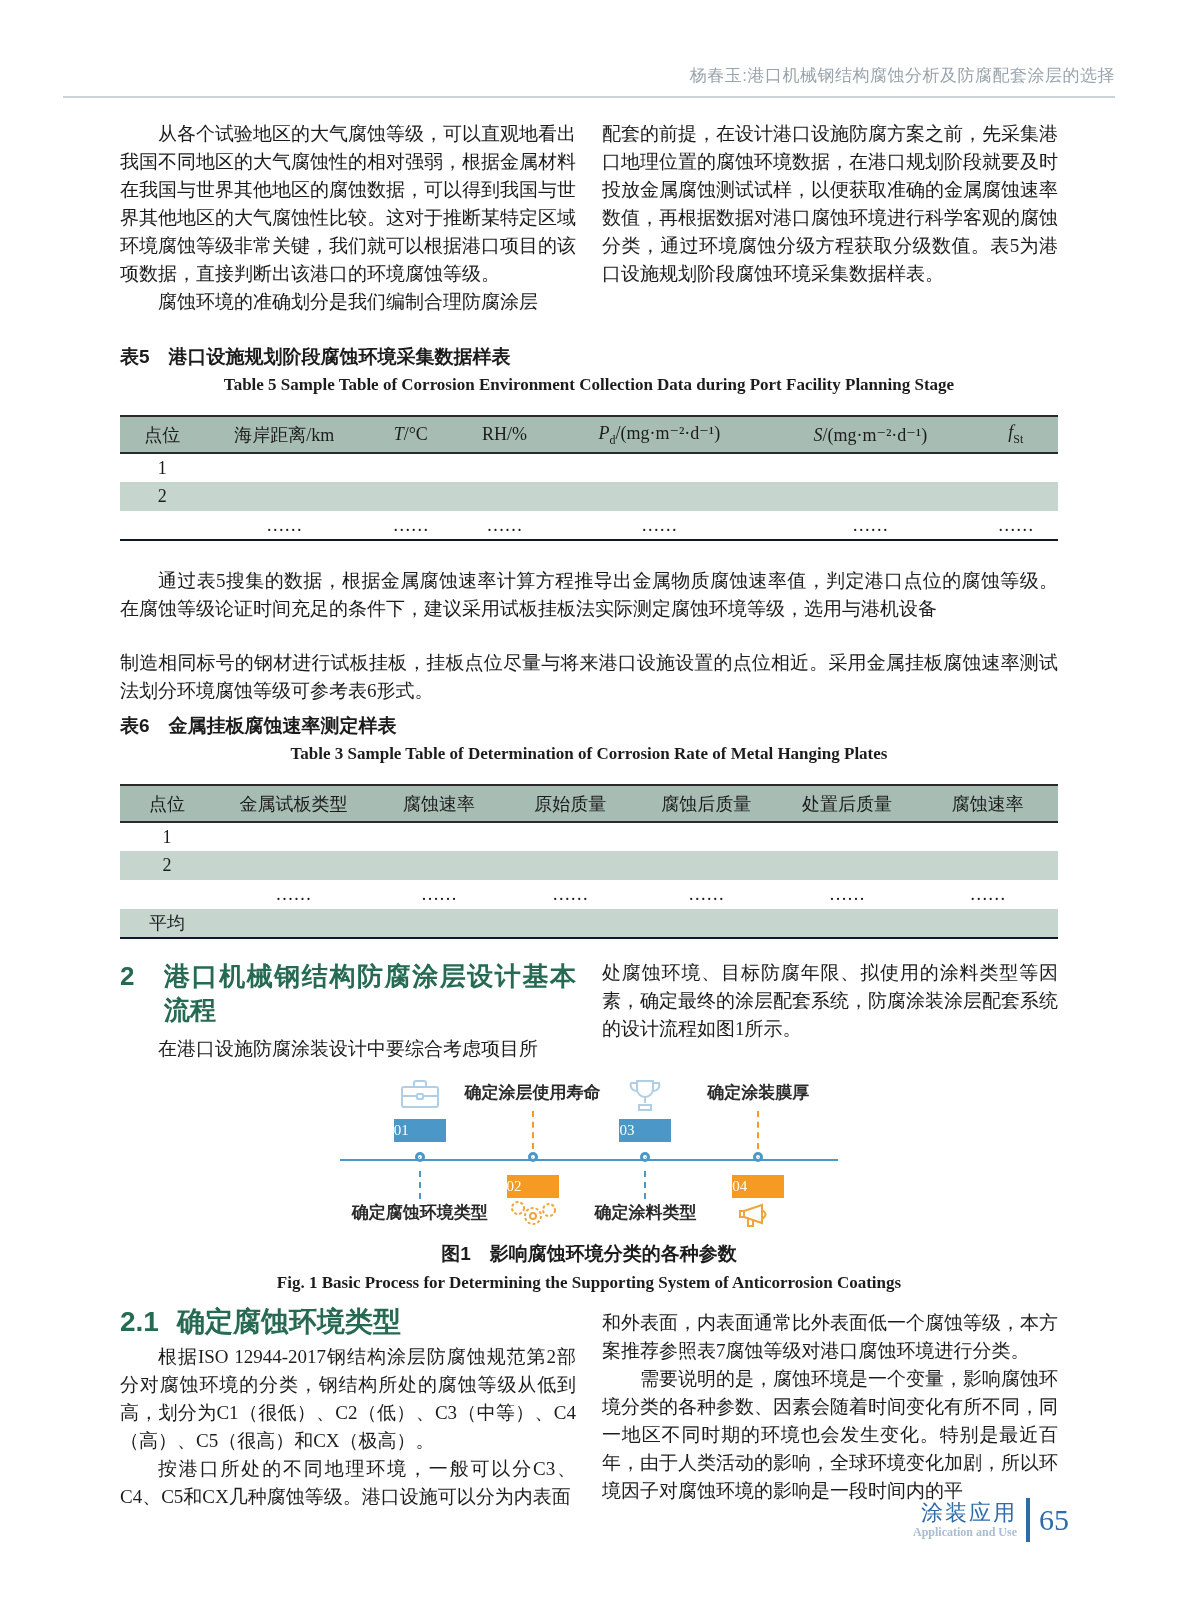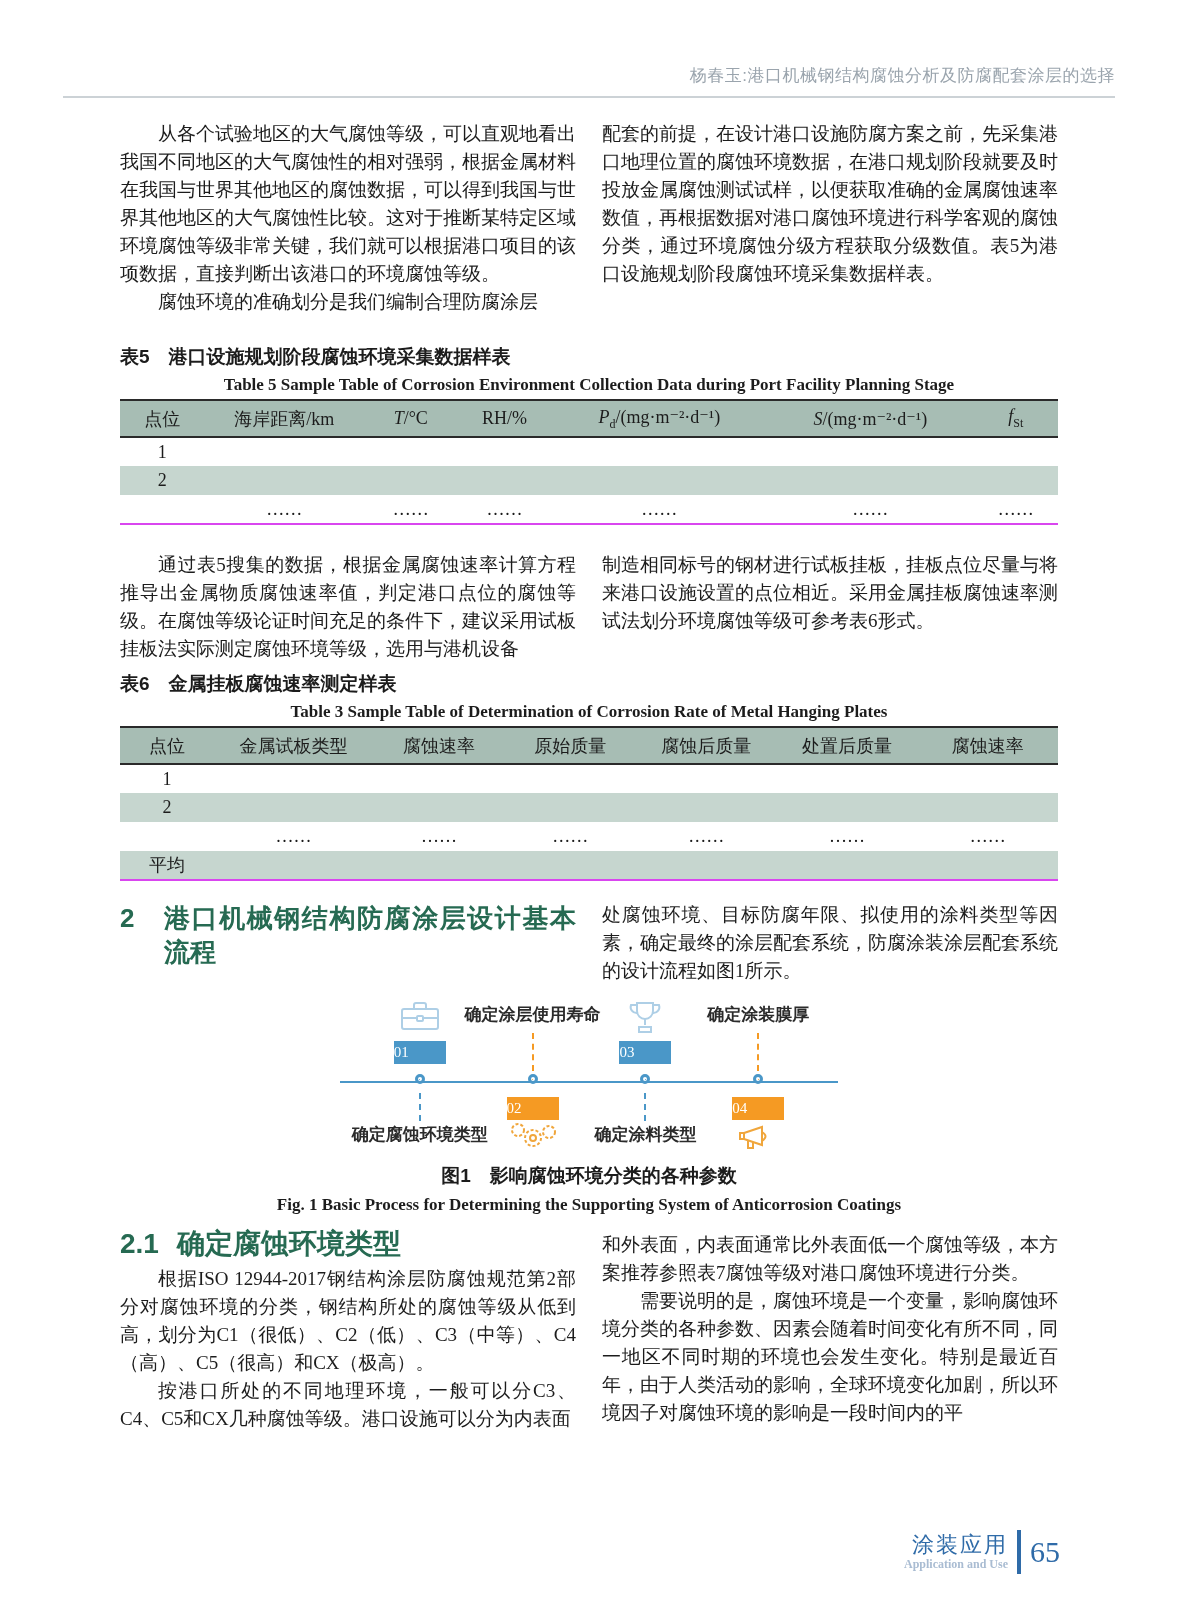--- a/index.html
+++ b/index.html
@@ -35,37 +35,37 @@
     letter-spacing: 0.5px;
   }
   .content { margin: 0 120px; }
 
   .cols { display: flex; gap: 26px; }
   .col { flex: 1; font-size: 19px; line-height: 28px; text-align: justify; }
   .col p { margin: 0; }
   .p-indent { text-indent: 2em; }
 
   .cols-intro { margin-top: 22px; gap: 26px; }
-  .cols-mid   { margin-top: 26px; }
+  .cols-mid   { margin-top: 26px; flex-direction: column; }
   .cols-sec2  { margin-top: 20px; }
   .cols-sec21 { margin-top: 16px; }
 
   
   .table-block-5 { margin-top: 28px; }
   .table-block-6 { margin-top: 8px; }
   .tbl-title-cn {
     text-align: left; font-family: "Liberation Sans", sans-serif;
     font-weight: bold; font-size: 19px;
   }
   .tbl-title-en {
     text-align: center; font-weight: bold; font-size: 17px; margin-top: 5px;
   }
   table {
-    width: 100%; border-collapse: collapse; margin-top: 4px;
-    border-top: 2px solid #2a2a2a; border-bottom: 2px solid #d946ef;
+    width: 100%; border-collapse: collapse; margin-top: 20px;
+    border-top: 2px solid #2a2a2a; border-bottom: 2px solid #0f172a;
     font-size: 18px;
   }
   thead tr { background: var(--table-header-bg); border-bottom: 2px solid #2a2a2a; }
   th { font-weight: normal; height: 37px; text-align: center; padding: 0 4px; }
   td { height: 29px; text-align: center; padding: 0 4px; }
   tbody tr:nth-child(even) { background: var(--table-stripe-bg); }
   .it { font-style: italic; }
   sub { font-size: 12px; }
 
   
@@ -122,21 +122,21 @@
   .step.blue  .step-icon { top: 2px; }
   .step.orange .step-icon { top: 124px; }
 
   .fig-caption-cn {
     text-align: center; font-family: "Liberation Sans", sans-serif;
     font-weight: bold; font-size: 19px; margin-top: 14px;
   }
   .fig-caption-en { text-align: center; font-weight: bold; font-size: 17px; margin-top: 6px; }
 
   
-  .footer { position: absolute; right: 118px; top: 1498px; display: flex; align-items: center; margin-top: 32px; }
+  .footer { position: absolute; right: 109px; top: 1498px; display: flex; align-items: center; }
   .footer-names { text-align: right; margin-right: 9px; }
   .journal-cn {
     font-family: "Liberation Sans", sans-serif; font-size: 22px;
     color: var(--footer-blue); letter-spacing: 2px; line-height: 24px;
   }
   .journal-en { font-size: 12px; font-weight: bold; color: var(--footer-en); line-height: 14px; }
   .footer-bar { width: 4px; height: 44px; background: var(--footer-blue); margin-right: 9px; }
   .page-number { font-size: 30px; color: var(--footer-blue); }
 </style>
 </head>
@@ -287,20 +287,21 @@
         </tbody>
       </table>
   </div>
 
   <div class="cols cols-sec2">
     <div class="col">
       <div class="sec2-heading">
         <span class="sec2-num">2</span>
         <span>港口机械钢结构防腐涂层设计基本流程</span>
       </div>
+      <p class="p-indent">在港口设施防腐涂装设计中要综合考虑项目所</p>
     </div>
     <div class="col">
       <p>处腐蚀环境、目标防腐年限、拟使用的涂料类型等因素，确定最终的涂层配套系统，防腐涂装涂层配套系统的设计流程如图1所示。</p>
     </div>
   </div>
 
   <div class="figure-block">
     <div class="diagram">
       <div class="timeline"></div>
 

